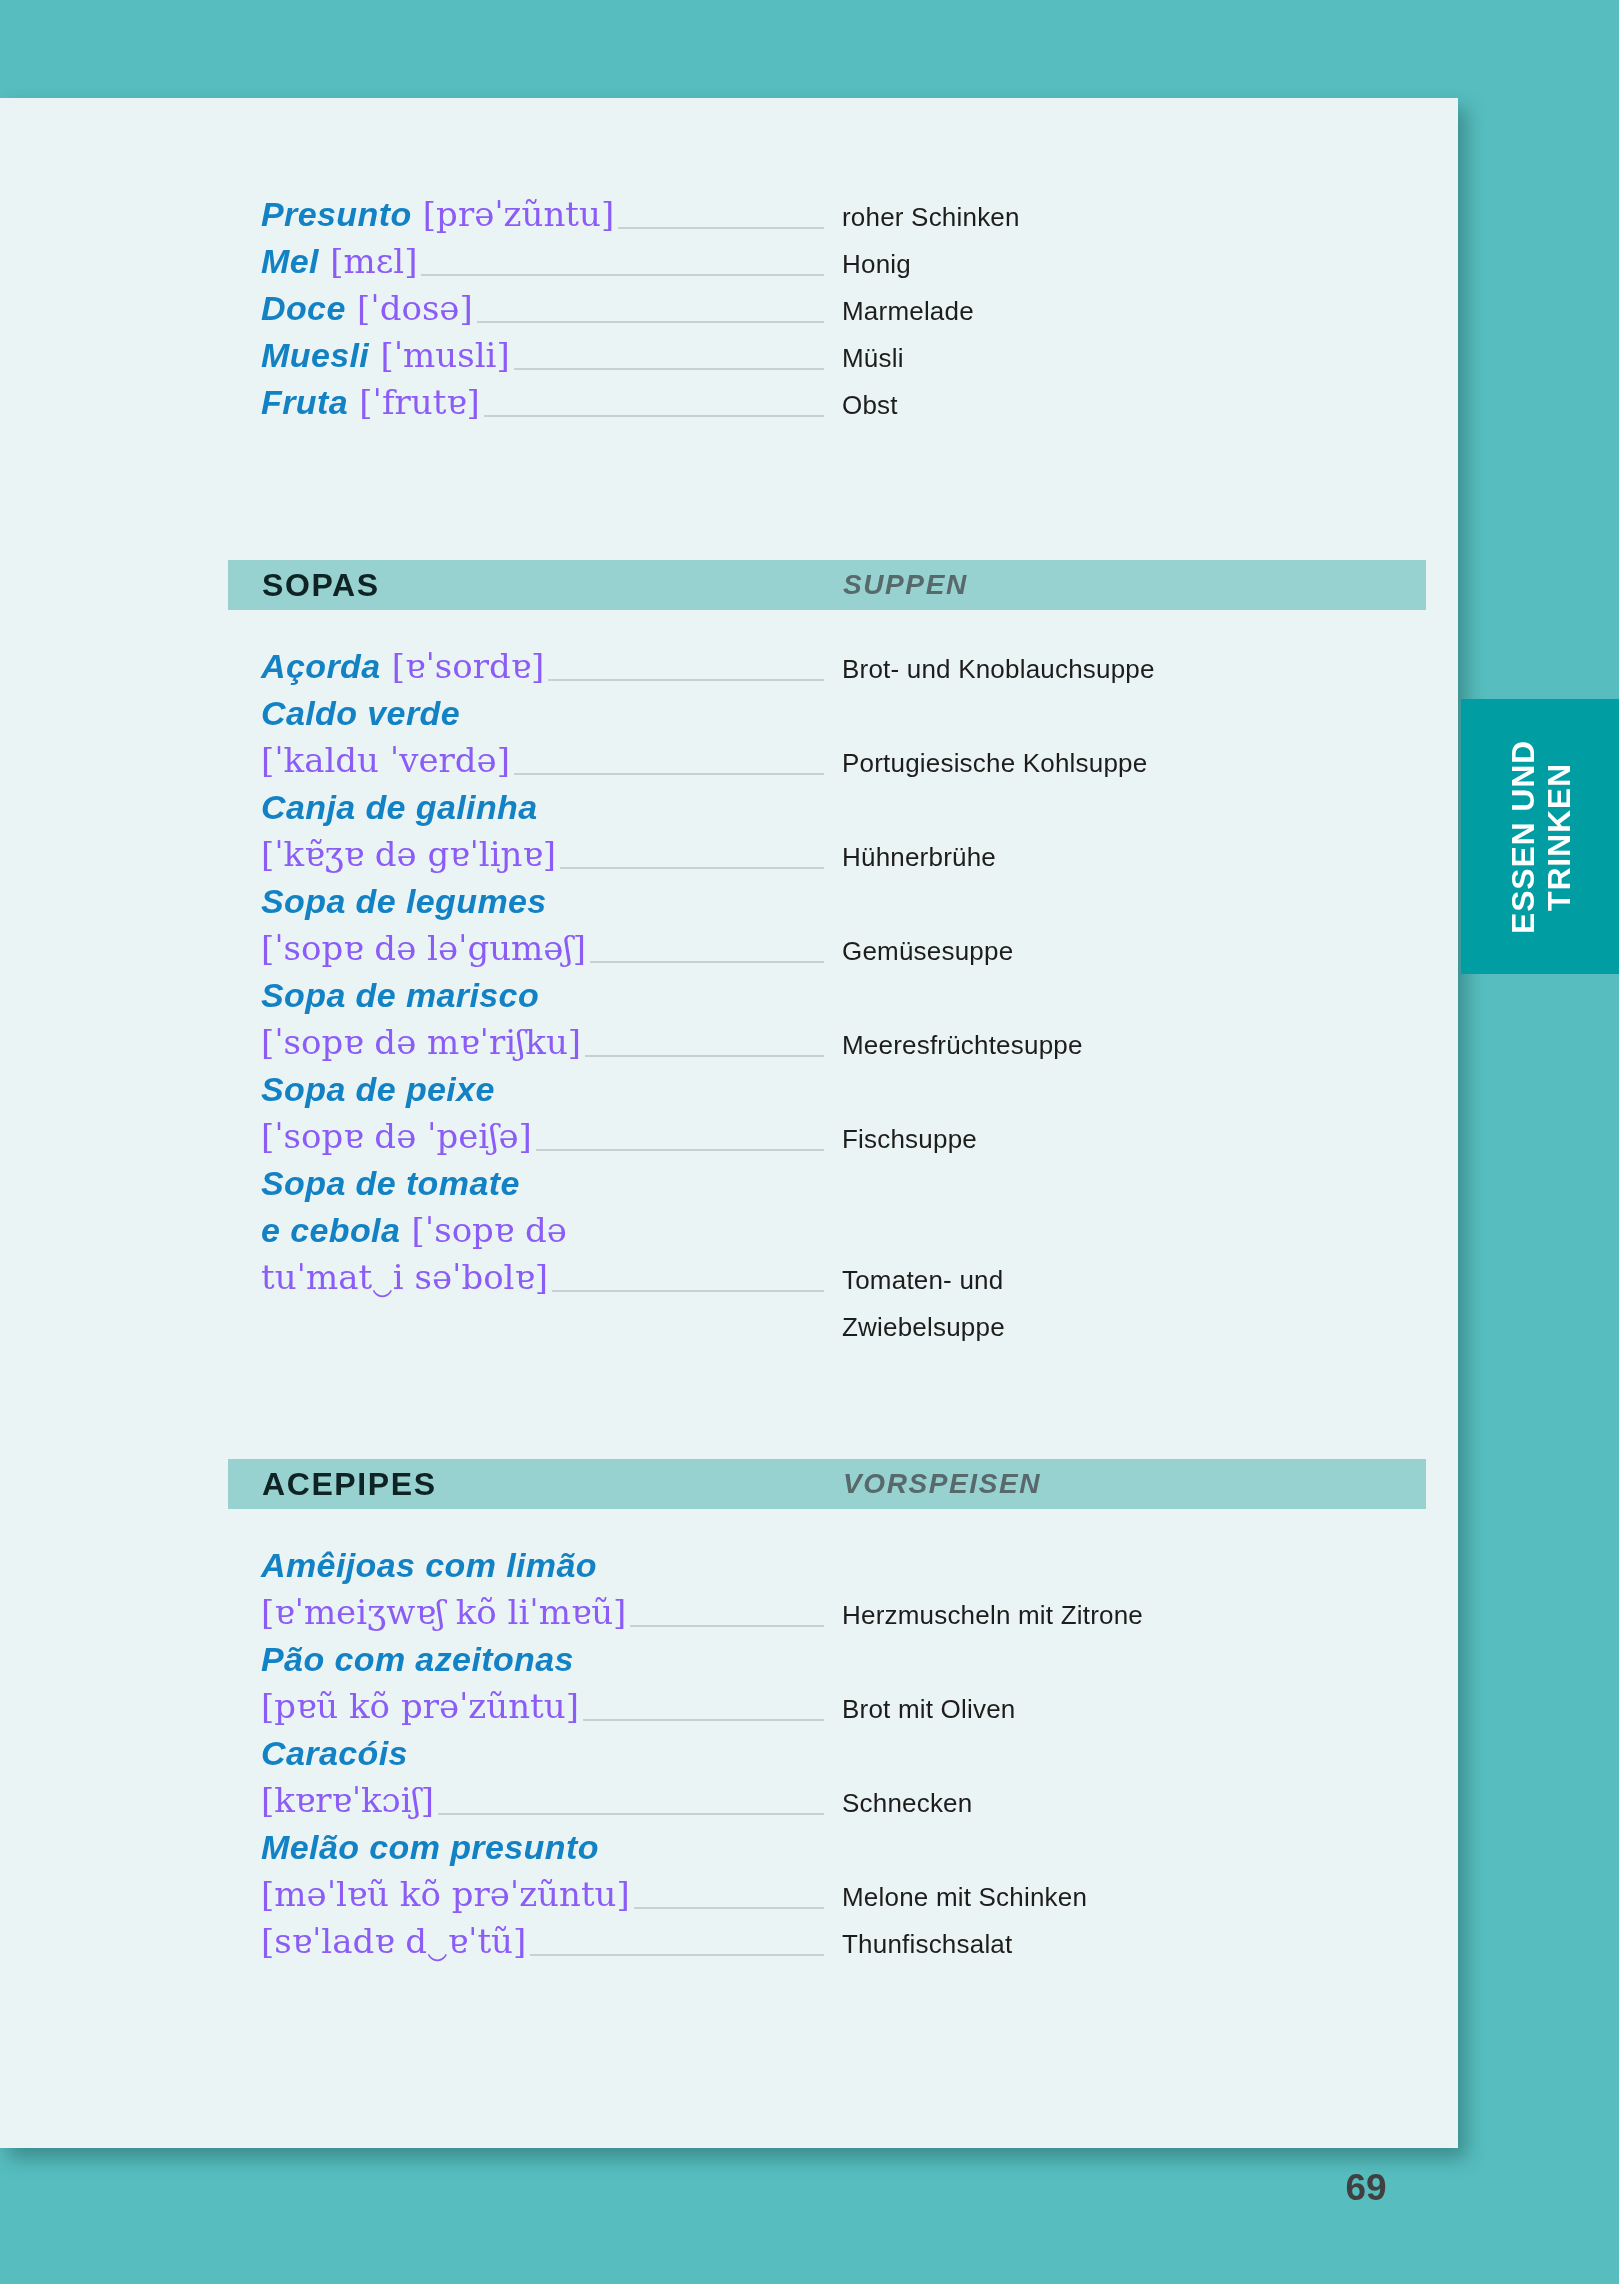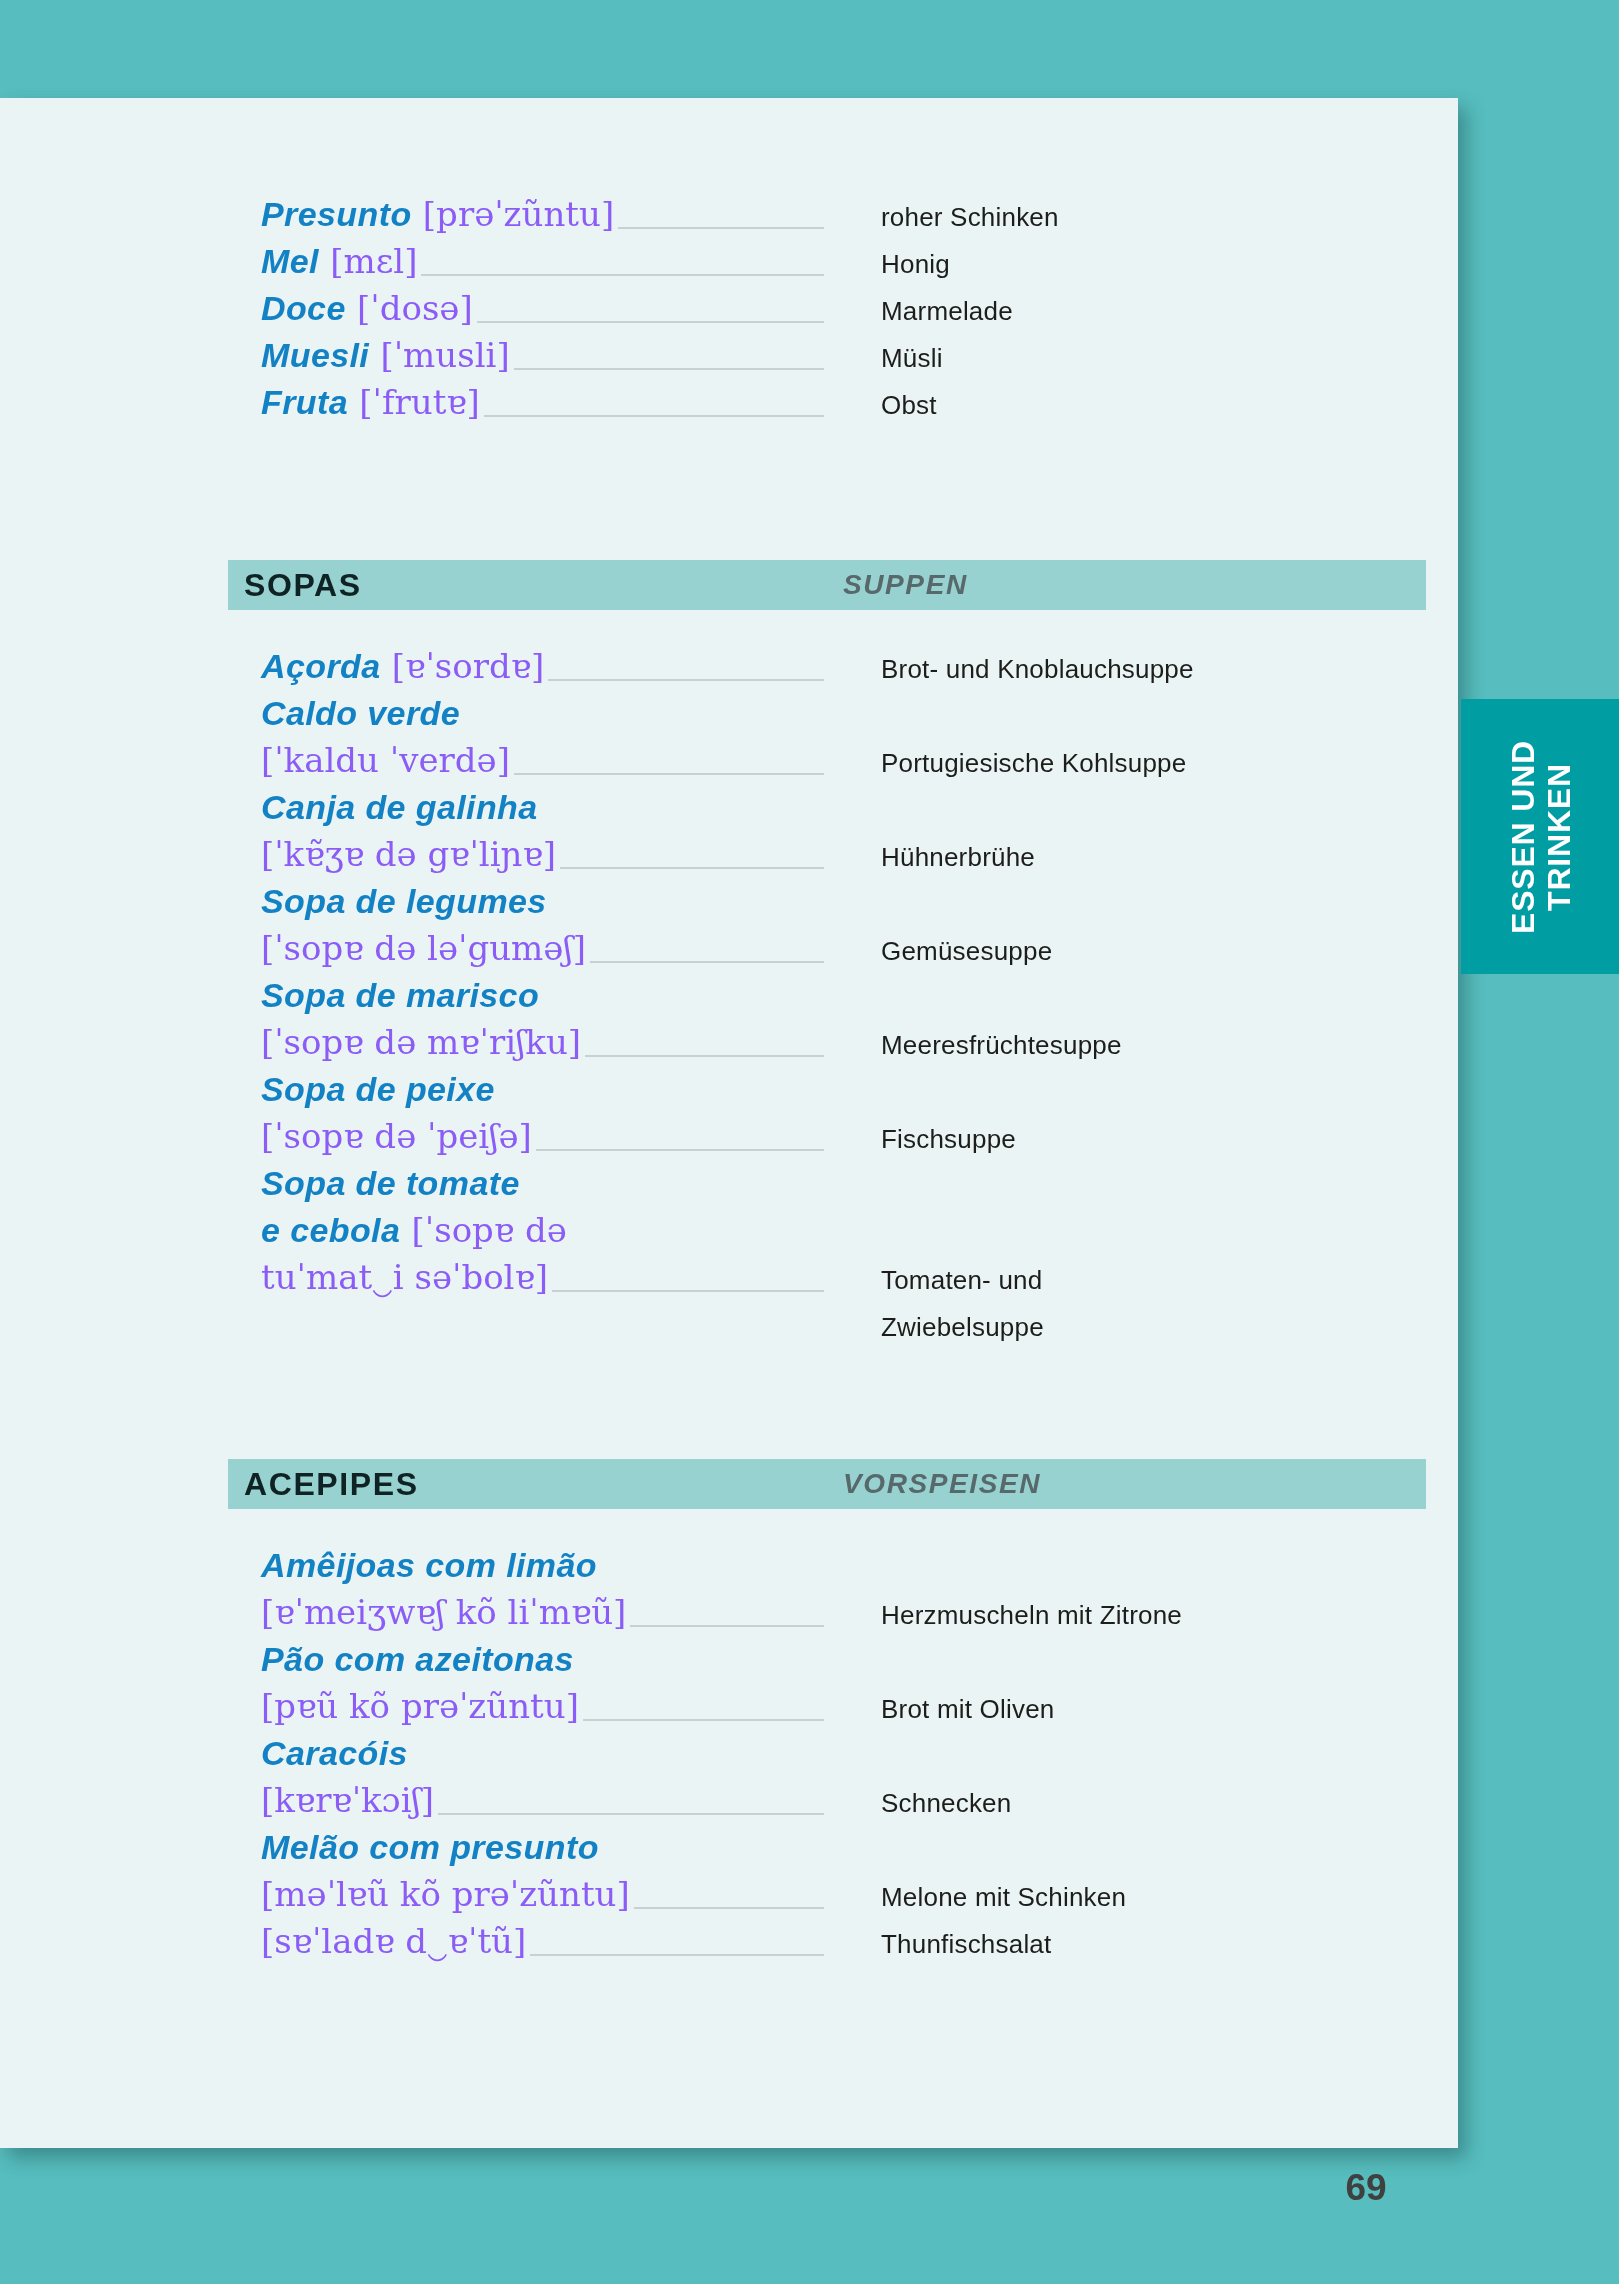--- a/index.html
+++ b/index.html
@@ -15,29 +15,29 @@
     width:1458px;height:2050px;
     background:#ebf4f5;
     box-shadow:8px 9.6px 17.7px rgba(15,60,62,.38);
   }
   #content{position:absolute;left:0;top:0;width:100%;height:100%;}
   .band{
     position:absolute;left:228px;width:1198px;height:50px;
     background:#98d2d0;
   }
   .band-pt{
-    position:absolute;left:16px;top:50%;transform:translateY(-50%);
+    position:absolute;left:34px;top:50%;transform:translateY(-50%);
     font-weight:700;font-size:32px;letter-spacing:1.6px;color:#0f2325;white-space:pre;
   }
   .band-de{
     position:absolute;left:615px;top:50%;transform:translateY(-50%);
     font-weight:700;font-size:28px;letter-spacing:1.6px;color:#57696b;white-space:pre;font-style:italic;
   }
   .rows{position:absolute;left:261px;width:1198px;}
-  .line{display:flex;height:47px;line-height:47px;align-items:baseline;gap:39px;}
+  .line{display:flex;height:47px;line-height:47px;align-items:baseline;}
   .lcell{
     flex:none;width:581px;display:flex;align-items:baseline;
     padding-right:18.5px;box-sizing:border-box;
   }
   .strut{font-size:34px;}
   .pt{
     color:#1382c5;font-style:italic;font-weight:700;font-size:34px;
     letter-spacing:0.4px;white-space:pre;
   }
   .pt + .ipa{margin-left:11.3px;}

